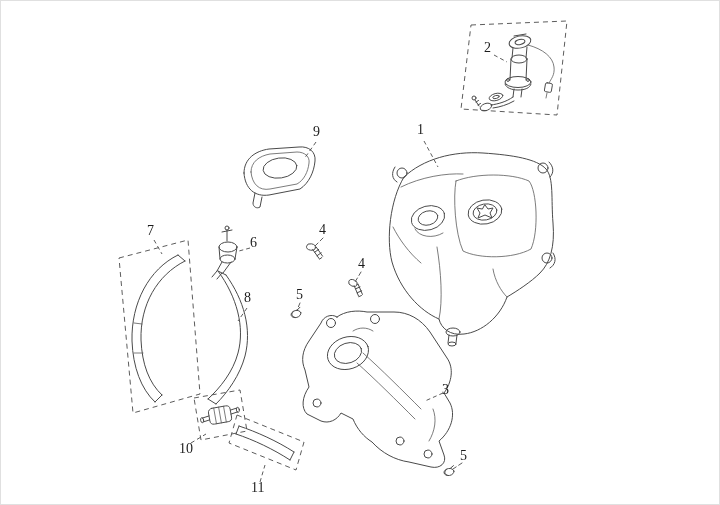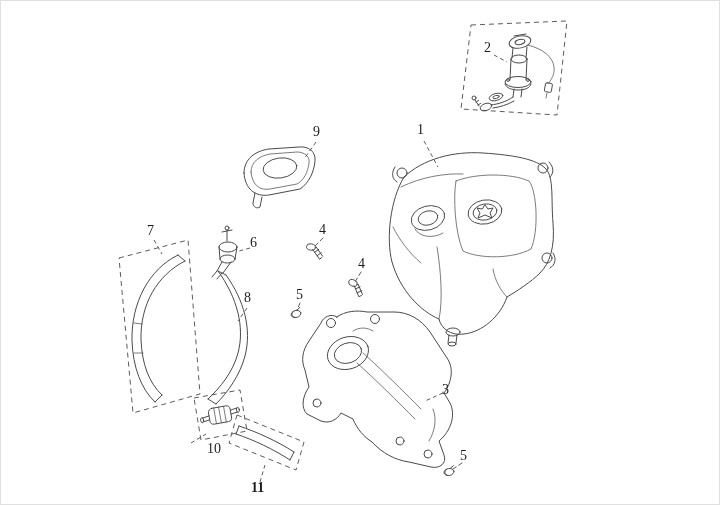--- a/index.html
+++ b/index.html
@@ -232,17 +232,17 @@
   <div class="part-label" style="left:416px; top:121px;">1</div>
   <div class="part-label" style="left:483px; top:39px;">2</div>
   <div class="part-label" style="left:312px; top:123px;">9</div>
   <div class="part-label" style="left:146px; top:222px;">7</div>
   <div class="part-label" style="left:249px; top:234px;">6</div>
   <div class="part-label" style="left:318px; top:221px;">4</div>
   <div class="part-label" style="left:357px; top:255px;">4</div>
   <div class="part-label" style="left:295px; top:286px;">5</div>
   <div class="part-label" style="left:243px; top:289px;">8</div>
   <div class="part-label" style="left:441px; top:381px;">3</div>
-  <div class="part-label" style="left:178px; top:440px;margin-left:28px;">10</div>
+  <div class="part-label" style="left:178px; top:440px;">10</div>
   <div class="part-label" style="left:459px; top:447px;">5</div>
-  <div class="part-label" style="left:250px; top:479px;font-weight:bold;">11</div>
+  <div class="part-label" style="left:250px; top:479px;">11</div>
 
 </div>
 
 </body></html>

